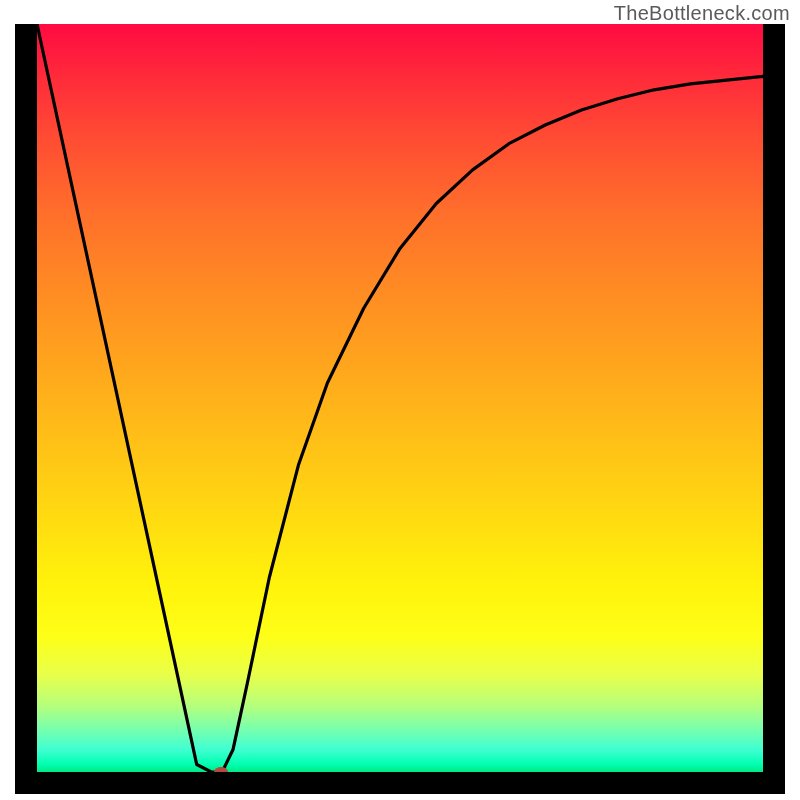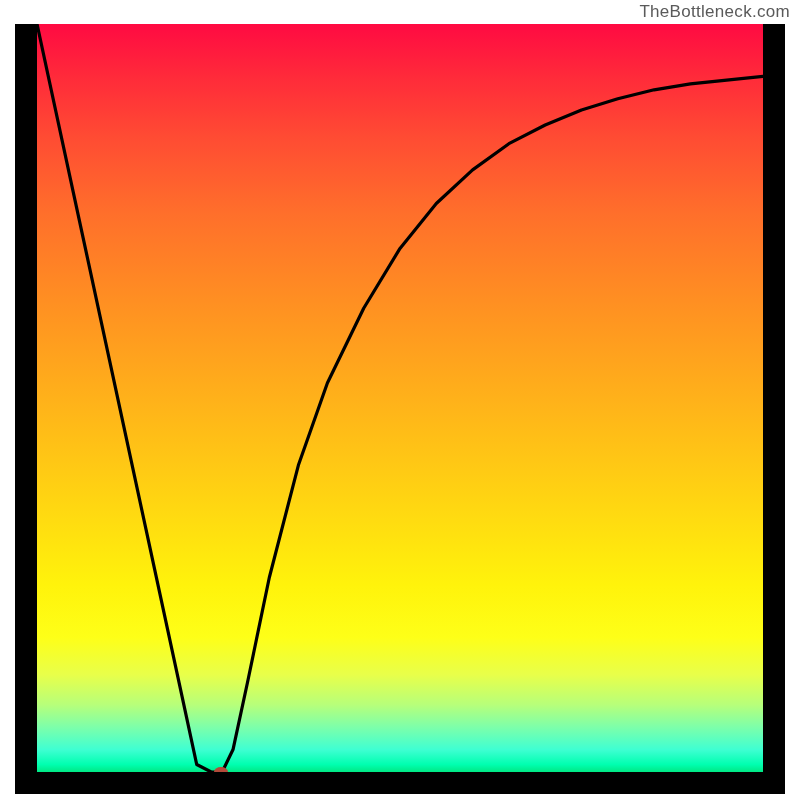--- a/index.html
+++ b/index.html
@@ -14,21 +14,21 @@
     position: relative;
     width: 800px;
     height: 800px;
     box-sizing: border-box;
   }
   .watermark {
     position: absolute;
     top: 2px;
     right: 10px;
     color: #5a5a5a;
-    font-size: 17px;
+    font-size: 20px;
     font-weight: 500;
     letter-spacing: 0.3px;
     z-index: 5;
   }
   .plot-outer {
     position: absolute;
     left: 15px;
     top: 24px;
     width: 770px;
     height: 770px;

